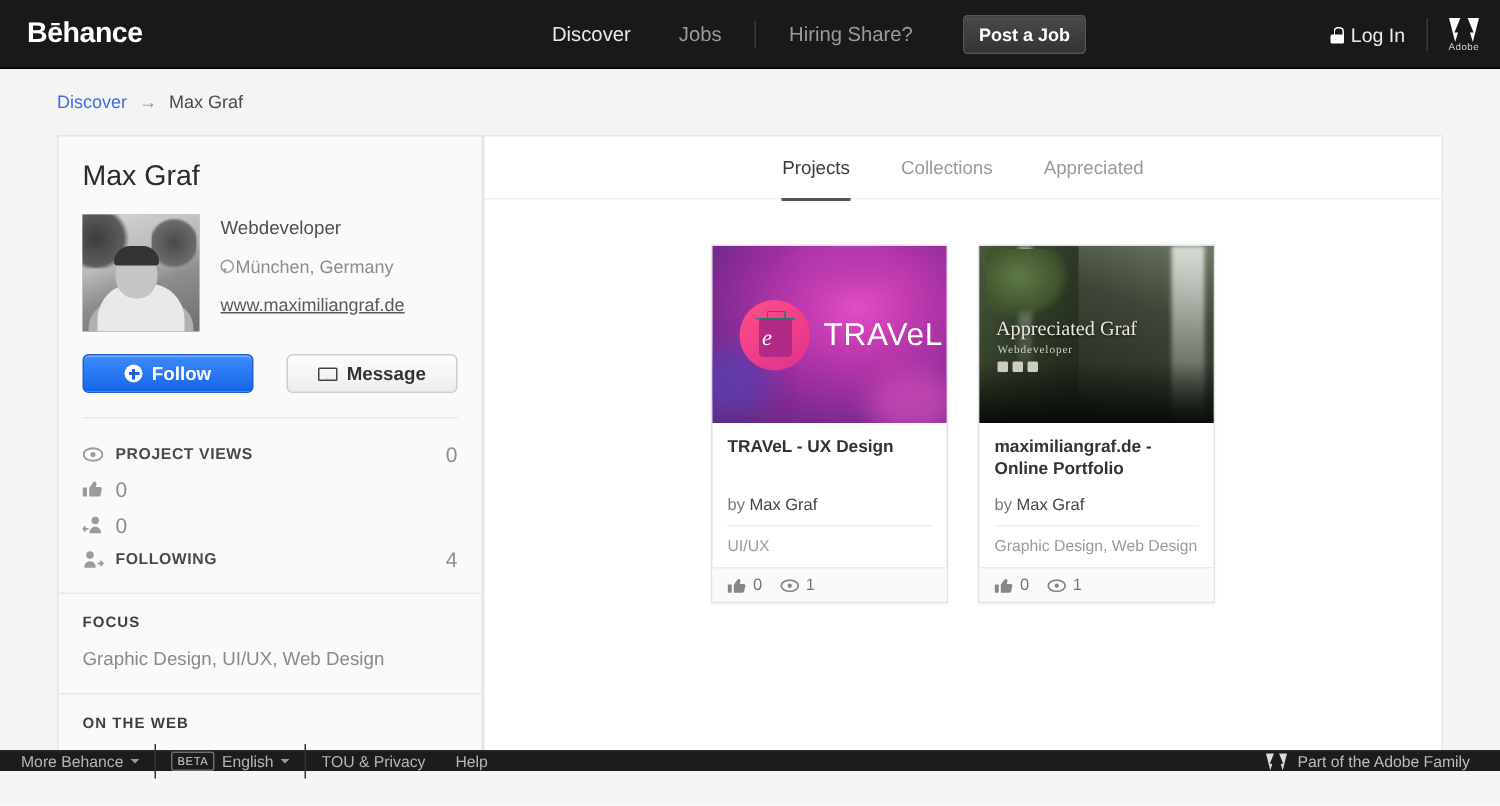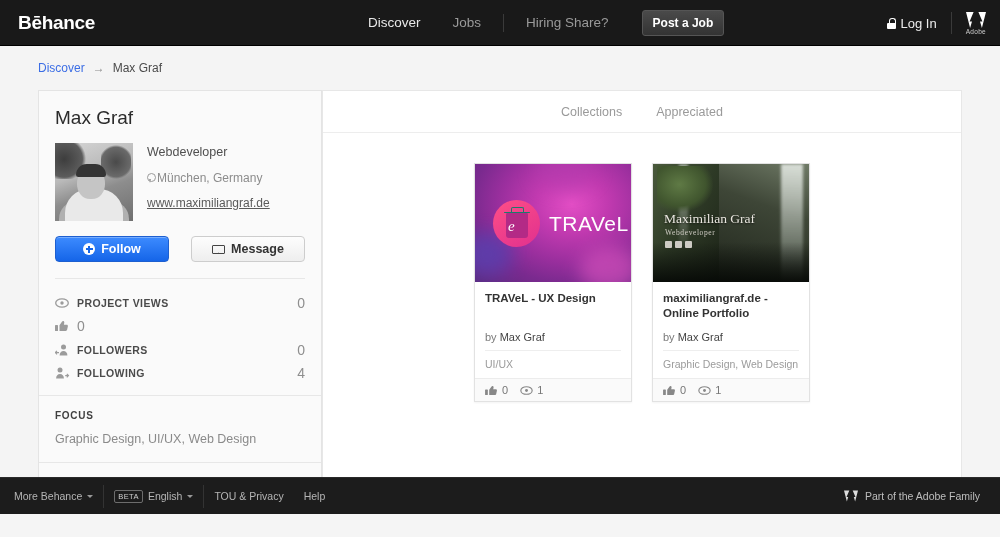--- a/index.html
+++ b/index.html
@@ -267,21 +267,21 @@
     height: 23px; display:flex; align-items:center; gap: 6px; padding: 0 10px;
     font-size: 11px; color:#777;
   }
   .cfoot .grp { display:flex; align-items:center; gap:4px; }
 
   
   svg { display:block; }
 
   
   .footer {
-    position:absolute; left:0; bottom:0; width:1000px; height:37px;
+    position:absolute; left:0; bottom:0; width:1000px; height:14px;
     background:#1c1c1c; display:flex; align-items:center;
     font-size: 10.5px; color:#b5b5b5;
     border-top:1px solid #2a2a2a;
   }
   .f-item { padding: 0 10px; display:flex; align-items:center; gap:5px; cursor:pointer; }
   .f-sep { width:1px; height:23px; background:#333; }
   .f-caret { width:0;height:0;border-left:3px solid transparent;border-right:3px solid transparent;border-top:3px solid #999; }
   .beta {
     border:1px solid #6d6d6d; border-radius:2px; font-size:7.5px; padding:1px 3px; color:#cfcfcf; letter-spacing:.4px;
   }
@@ -391,21 +391,20 @@
           <span class="st-val">0</span>
         </div>
         <div class="strow">
           <span class="st-ico">
             <svg width="15" height="12" viewBox="0 0 15 12">
                 <circle cx="8.5" cy="3" r="2.5" fill="#9b9b9b"></circle>
                 <path d="M4.6 11.5c0-2.6 1.7-4.4 3.9-4.4s3.9 1.8 3.9 4.4H4.6z" fill="#9b9b9b"></path>
                 <path d="M4 8.6H0.6M2 6.9 0.3 8.6 2 10.3" stroke="#9b9b9b" stroke-width="1.1" fill="none"></path>
               </svg>
           </span>
-          <span class="st-label">FOLLOWERS</span>
           <span class="st-val">0</span>
         </div>
         <div class="strow">
           <span class="st-ico">
             <svg width="15" height="12" viewBox="0 0 15 12">
                 <circle cx="5" cy="3" r="2.5" fill="#9b9b9b"></circle>
                 <path d="M1.1 11.5c0-2.6 1.7-4.4 3.9-4.4s3.9 1.8 3.9 4.4H1.1z" fill="#9b9b9b"></path>
                 <path d="M10.2 8.6h3.4M11.8 6.9l1.7 1.7-1.7 1.7" stroke="#9b9b9b" stroke-width="1.1" fill="none"></path>
               </svg>
           </span>
@@ -423,20 +422,21 @@
 
       <hr class="sep" style="margin:0">
 
       <div class="focus">
         <div class="sec-title">ON THE WEB</div>
       </div>
     </aside>
 
     <section class="main">
       <div class="tabs">
+        <div class="tab active">Projects</div>
         <div class="tab">Collections</div>
         <div class="tab">Appreciated</div>
       </div>
 
       <div class="cards">
 
         <article class="card">
           <div class="thumb t1">
             <div class="blob b3"></div>
             <div class="blob b1"></div>
@@ -479,21 +479,21 @@
         </article>
 
         <article class="card">
           <div class="thumb t2">
             <div class="rockA"></div>
             <div class="rockB"></div>
             <div class="fall2"></div>
             <div class="fall"></div>
             <div class="veg"></div>
             <div class="darkbot"></div>
-            <div class="ttl">Maximilian Graf</div>
+            <div class="ttl">Appreciated Graf</div>
             <div class="sub">Webdeveloper</div>
             <div class="dots">
               <i></i>
               <i></i>
               <i></i>
             </div>
           </div>
           <div class="cbody">
             <div class="ctitle">maximiliangraf.de - Online Portfolio</div>
             <div class="cby">

